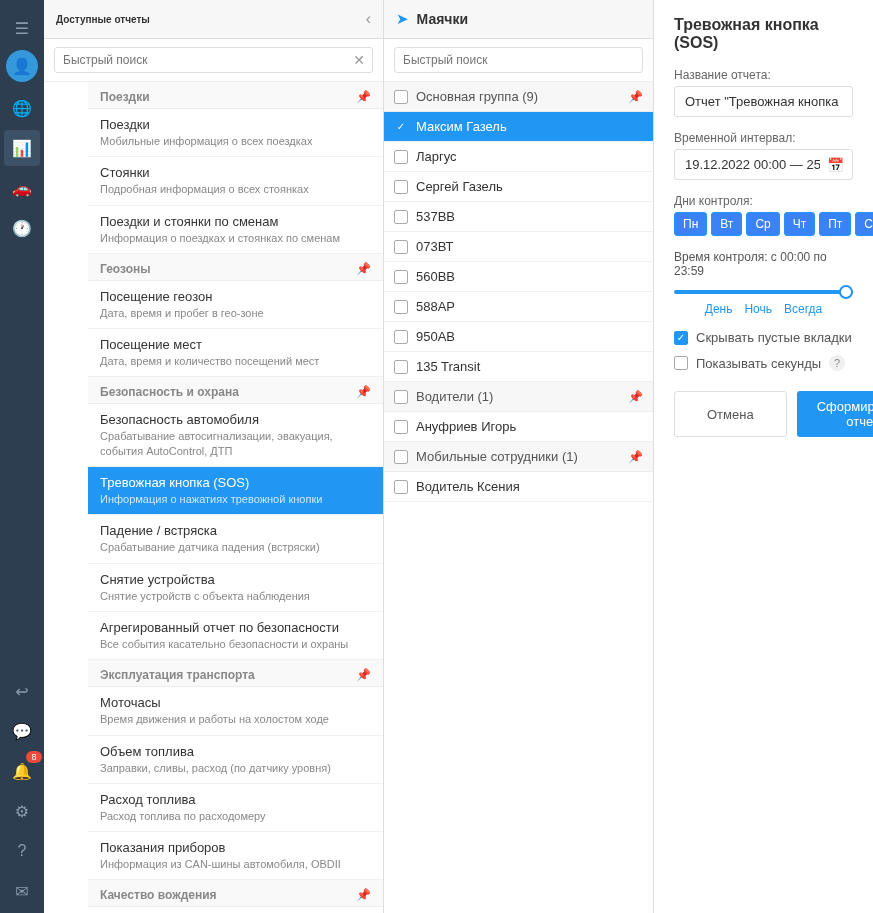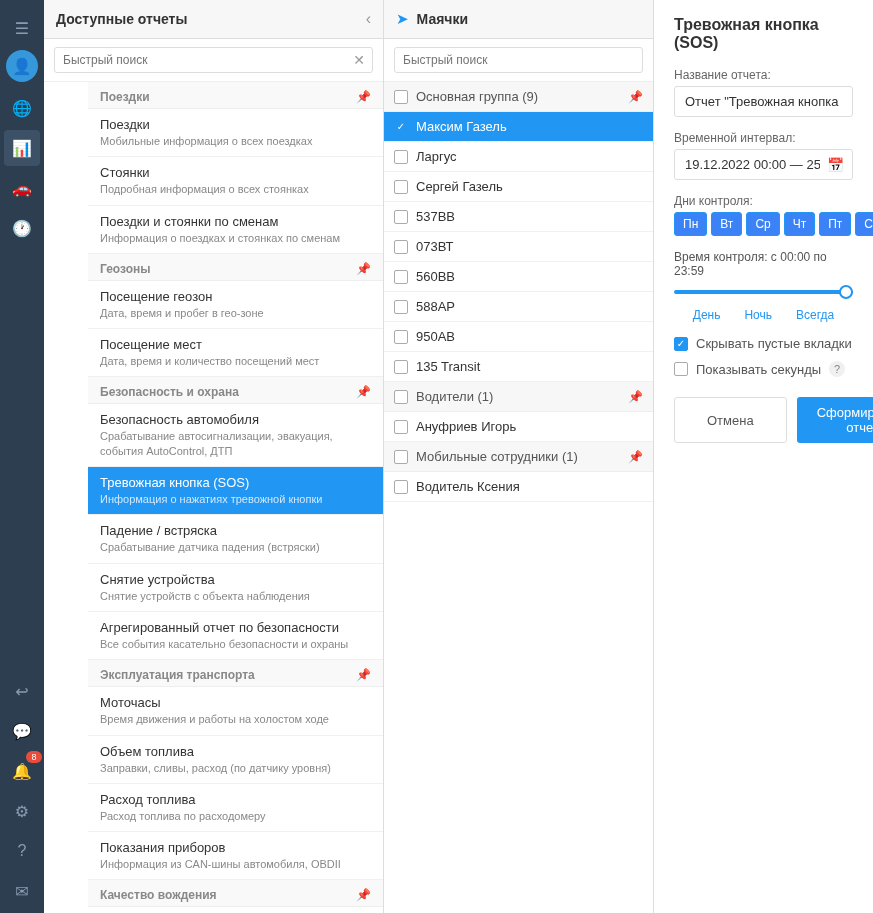--- a/index.html
+++ b/index.html
@@ -72,21 +72,21 @@
     }
     .reports-panel-header {
       display: flex;
       align-items: center;
       justify-content: space-between;
       padding: 10px 12px;
       background: #f7f7f7;
       border-bottom: 1px solid #ddd;
     }
     .reports-panel-header h2 {
-      font-size: 14px;
+      font-size: 10px;
       font-weight: bold;
       color: #333;
     }
     .reports-panel-header .collapse-btn {
       color: #999;
       cursor: pointer;
       font-size: 16px;
     }
     .reports-search {
       padding: 8px 10px;
@@ -329,22 +329,21 @@
       width: 14px;
       height: 14px;
       background: #fff;
       border: 2px solid #2196f3;
       border-radius: 50%;
       top: 50%;
       transform: translateY(-50%);
     }
     .time-presets {
       display: flex;
-      gap: 24px;
-      margin-top: 6px;
+      gap: 12px;
       justify-content: center;
     }
     .time-preset {
       font-size: 12px;
       color: #2196f3;
       cursor: pointer;
       text-decoration: none;
     }
     .checkbox-row {
       display: flex;

